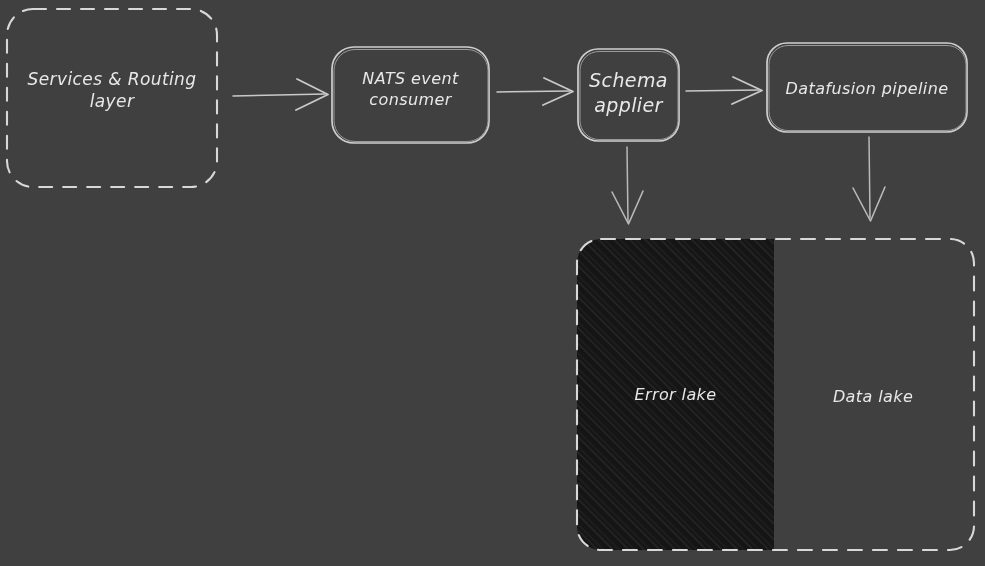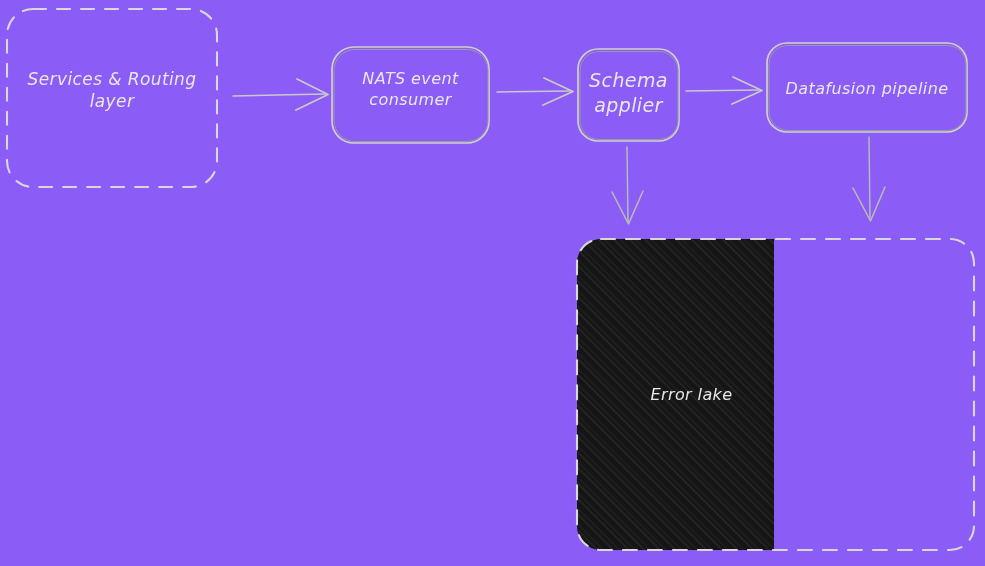--- a/index.html
+++ b/index.html
@@ -7,21 +7,21 @@
     padding: 0;
     background: #0f0f0f;
   }
   body {
     font-family: "DejaVu Sans", sans-serif;
   }
   #canvas {
     position: relative;
     width: 985px;
     height: 566px;
-    background: #8b5cf6;
+    background: #404040;
     overflow: hidden;
   }
   #canvas svg.layer {
     position: absolute;
     left: 0;
     top: 0;
     width: 985px;
     height: 566px;
     pointer-events: none;
   }
@@ -129,22 +129,23 @@
 layer</div>
 
   <div class="node-label" style="left:331px; top:68px; width:159px; font-size:16px;">NATS event
 consumer</div>
 
   <div class="node-label" style="left:577px; top:68px; width:103px; font-size:19px;">Schema
 applier</div>
 
   <div class="node-label" style="left:766px; top:78px; width:202px; font-size:16px;">Datafusion pipeline</div>
 
-  <div class="node-label" style="left:578px; top:384px; width:195px; font-size:16px;padding-left:16px;">Error lake</div>
+  <div class="node-label" style="left:578px; top:384px; width:195px; font-size:16px;">Error lake</div>
 
+  <div class="node-label" style="left:773px; top:386px; width:200px; font-size:16px;">Data lake</div>
 
 
   <div class="hit" style="left:6px; top:8px; width:212px; height:180px;"></div>
   <div class="hit" style="left:331px; top:46px; width:159px; height:98px;"></div>
   <div class="hit" style="left:577px; top:48px; width:103px; height:94px;"></div>
   <div class="hit" style="left:766px; top:42px; width:202px; height:91px;"></div>
   <div class="hit" style="left:578px; top:240px; width:195px; height:309px;"></div>
   <div class="hit" style="left:773px; top:240px; width:200px; height:309px;"></div>
 
 </div>

